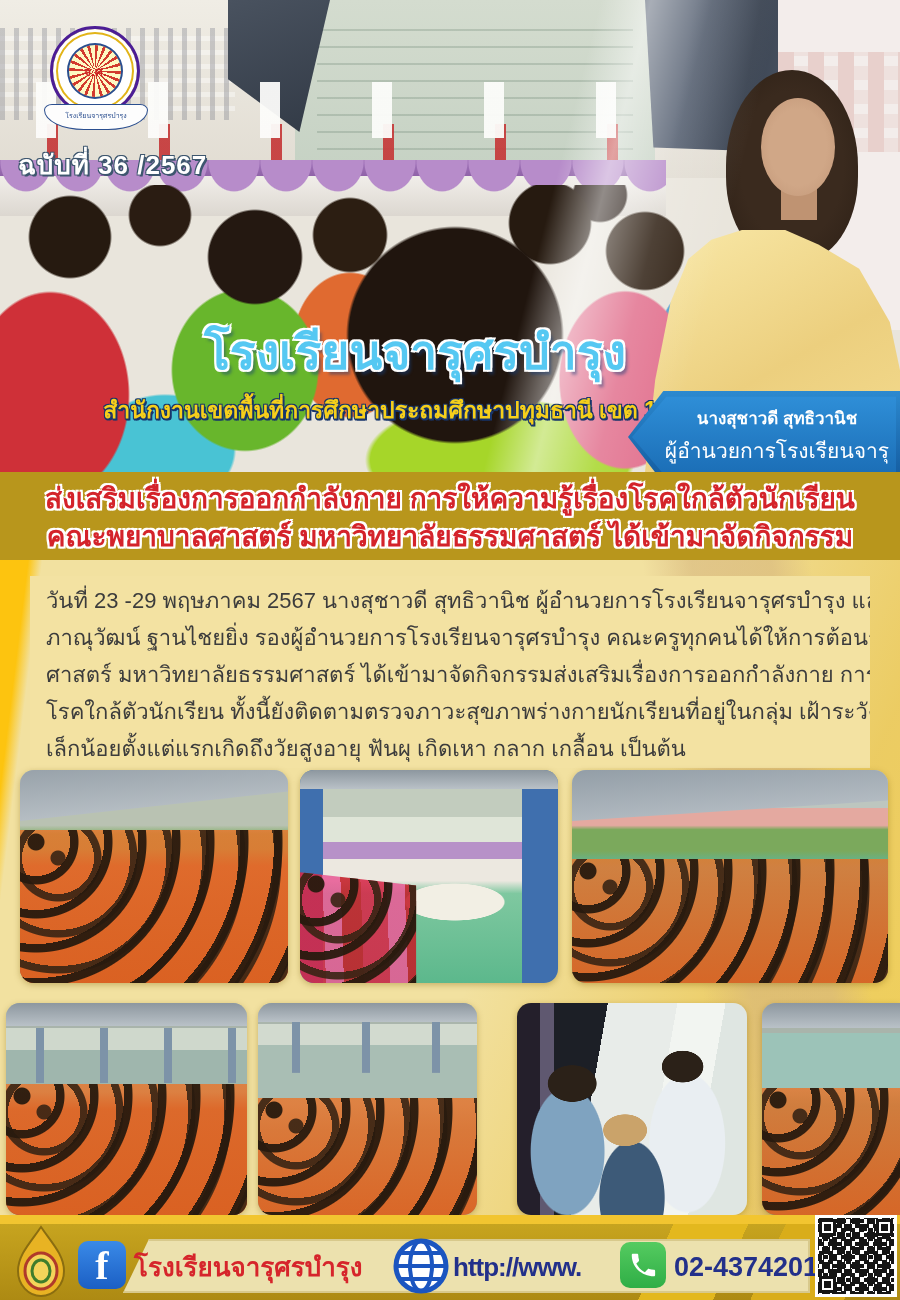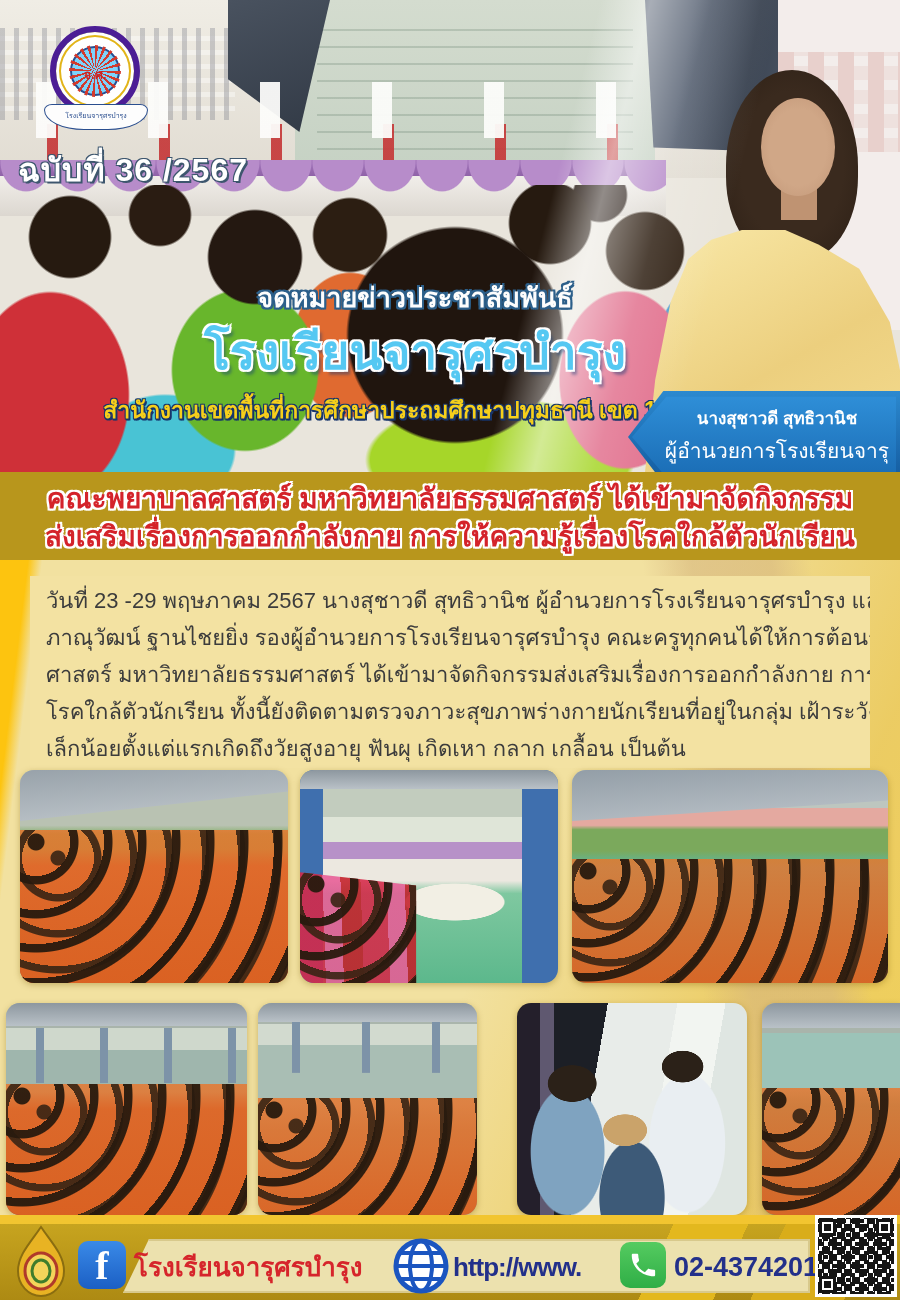--- a/index.html
+++ b/index.html
@@ -60,33 +60,33 @@
   .p-face{left:761px;top:98px;width:74px;height:98px;background:radial-gradient(#d0a787 55%,#c09576);border-radius:50%;}
   .p-neck{left:781px;top:184px;width:36px;height:36px;background:#c0937255;background:#bf9372;}
   .p-dress{left:645px;top:230px;width:255px;height:242px;
     background-image:radial-gradient(ellipse 34px 24px at 44% 93%,#c79a76 0 70%,rgba(0,0,0,0) 72%),
       linear-gradient(150deg,#f9e9a9,#eccf7e 55%,#f4dc90);
     clip-path:polygon(26% 4%,38% 0,55% 0,68% 6%,84% 16%,96% 38%,100% 58%,100% 100%,0 100%,4% 62%,10% 30%,17% 12%);}
   .diag-light{left:0;top:0;width:900px;height:472px;pointer-events:none;
     background:linear-gradient(104deg,rgba(255,255,255,0) 59%,rgba(255,255,255,.5) 64%,rgba(255,255,255,.15) 70%,rgba(255,255,255,0) 77%);}
 
   
-  .logo{left:50px;top:26px;width:90px;height:90px;border-radius:50%;background:#7dd3fc;
-    border:6px solid #4c1d95;box-sizing:border-box;
+  .logo{left:50px;top:26px;width:90px;height:90px;border-radius:50%;background:#fef9c3;
+    border:3px solid #4c1d95;box-sizing:border-box;
     box-shadow:inset 0 0 0 3px #fff,inset 0 0 0 5px #e2b419,inset 0 0 0 14px #fff,inset 0 0 0 16px #2a4e8f;}
   .logo .rays{position:absolute;left:50%;top:50%;width:52px;height:52px;transform:translate(-50%,-50%);
     border-radius:50%;background:repeating-conic-gradient(from -90deg,#d23a2e 0 7deg,rgba(0,0,0,0) 7deg 18deg);}
   .logo .logo-txt{position:absolute;left:0;top:32px;width:100%;text-align:center;
     font-size:13px;font-weight:bold;color:#c22;}
   .ribbon{left:44px;top:104px;width:102px;height:24px;background:#fdfdfd;border:1px solid #2a4e8f;
     border-radius:10% 10% 50% 50%/30% 30% 100% 100%;text-align:center;line-height:22px;
     font-size:7px;color:#2a4e8f;overflow:hidden;white-space:nowrap;}
 
   
-  .issue{left:18px;top:144px;width:300px;font-size:32px;font-weight:bold;color:#fff;letter-spacing:1px;
+  .issue{left:18px;top:144px;width:300px;font-size:26px;font-weight:bold;color:#fff;letter-spacing:1px;
     text-shadow:2px 2px 0 #3d566e,-1px -1px 0 #3d566e,1px -1px 0 #3d566e,-1px 1px 0 #3d566e;}
   .t-news{left:180px;top:276px;width:470px;text-align:center;font-size:27px;font-weight:bold;color:#fdfdfd;
     text-shadow:2px 2px 0 #2c5f8a,-2px -2px 0 #2c5f8a,2px -2px 0 #2c5f8a,-2px 2px 0 #2c5f8a,0 2px 0 #2c5f8a,2px 0 0 #2c5f8a;}
   .t-school{left:180px;top:314px;width:470px;text-align:center;font-size:48px;font-weight:bold;color:#55c8f2;
     text-shadow:2px 2px 0 #fff,-2px -2px 0 #fff,2px -2px 0 #fff,-2px 2px 0 #fff,4px 5px 3px rgba(20,60,120,.45);}
   .t-district{left:95px;top:392px;width:570px;text-align:center;font-size:23px;font-weight:bold;color:#f6cf1b;
     text-shadow:2px 2px 0 #17356b,-1px -1px 0 #17356b,1px -1px 0 #17356b,-1px 1px 0 #17356b,0 2px 0 #17356b;}
 
   
   .badge{left:628px;top:391px;width:272px;height:92px;
@@ -225,35 +225,34 @@
     <div class="abs p-dress"></div>
     <div class="abs diag-light"></div>
 
     <div class="abs logo">
       <div class="rays"></div>
       <div class="logo-txt">จ.ศ.</div>
     </div>
     <div class="abs ribbon">โรงเรียนจารุศรบำรุง</div>
 
     <div class="abs issue">ฉบับที่ 36 /2567</div>
-    <div class="abs t-news">จดหมายข่าวประชาสัมพันธ์</div>
     <div class="abs t-school">โรงเรียนจารุศรบำรุง</div>
     <div class="abs t-district">สำนักงานเขตพื้นที่การศึกษาประถมศึกษาปทุมธานี เขต 1</div>
 
     <div class="abs badge">
       <div class="inner">
         <div class="l1">นางสุชาวดี  สุทธิวานิช</div>
         <div class="l2">ผู้อำนวยการโรงเรียนจารุศรบำรุง</div>
       </div>
     </div>
   </section>
 
   <div class="headline">
+    <div>ส่งเสริมเรื่องการออกกำลังกาย การให้ความรู้เรื่องโรคใกล้ตัวนักเรียน</div>
     <div>คณะพยาบาลศาสตร์ มหาวิทยาลัยธรรมศาสตร์ ได้เข้ามาจัดกิจกรรม</div>
-    <div>ส่งเสริมเรื่องการออกกำลังกาย การให้ความรู้เรื่องโรคใกล้ตัวนักเรียน</div>
   </div>
 
   <section class="lower">
     <div class="abs body-panel">
       <div class="ln">วันที่ 23 -29 พฤษภาคม 2567 นางสุชาวดี สุทธิวานิช ผู้อำนวยการโรงเรียนจารุศรบำรุง และนาย</div>
       <div class="ln">ภาณุวัฒน์ ฐานไชยยิ่ง รองผู้อำนวยการโรงเรียนจารุศรบำรุง คณะครูทุกคนได้ให้การต้อนรับคณะพยาบาล</div>
       <div class="ln">ศาสตร์ มหาวิทยาลัยธรรมศาสตร์ ได้เข้ามาจัดกิจกรรมส่งเสริมเรื่องการออกกำลังกาย การให้ความรู้เรื่อง</div>
       <div class="ln">โรคใกล้ตัวนักเรียน ทั้งนี้ยังติดตามตรวจภาวะสุขภาพร่างกายนักเรียนที่อยู่ในกลุ่ม เฝ้าระวังอาการเจ็บป่วย</div>
       <div class="ln">เล็กน้อยตั้งแต่แรกเกิดถึงวัยสูงอายุ ฟันผุ เกิดเหา กลาก เกลื้อน เป็นต้น</div>
     </div>

